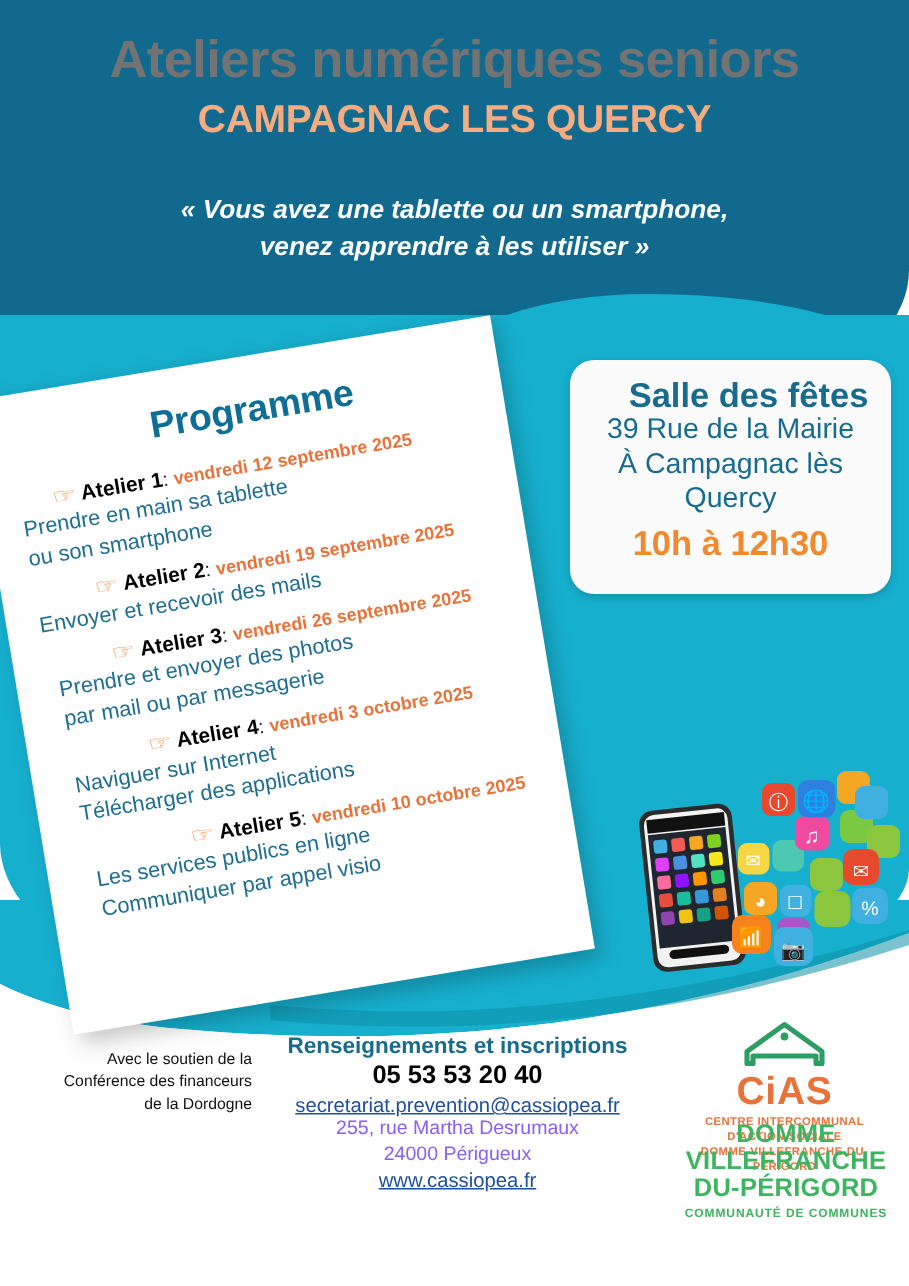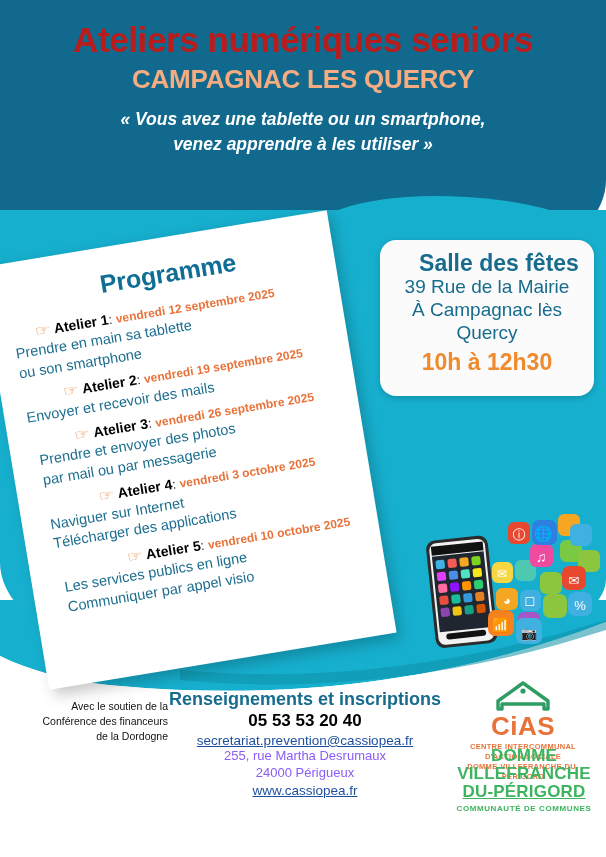--- a/index.html
+++ b/index.html
@@ -38,29 +38,29 @@
   }
   .bg-wave {
     position:absolute; left:0; top:600px; width:606px; height:110px;
     overflow:hidden;
   }
   .bg-wave svg { display:block; }
 
   
   .header { position:absolute; left:0; top:0; width:606px; text-align:center; z-index:6; }
   .title-main {
-    font-size:35px; font-weight:bold; color:#b91c1c;
+    font-size:35px; font-weight:bold; color:#737373;
     letter-spacing:-0.4px; margin-top:22px; line-height:1.05;
   }
   .title-sub {
     font-size:26px; font-weight:bold; color:#F4AC80;
     letter-spacing:-0.2px; margin-top:5px;
   }
   .tagline {
-    margin-top:12px; font-size:17.5px; font-weight:bold; font-style:italic;
+    margin-top:32px; font-size:17.5px; font-weight:bold; font-style:italic;
     color:#ffffff; line-height:1.45;
   }
 
   
   .prog-shadow{
     position:absolute; left:18px; top:240px; width:350px; height:430px;
     background:rgba(0,0,0,0.22);
     transform:rotate(-9.4deg);
     filter:blur(7px);
     z-index:4;
@@ -129,32 +129,32 @@
   .support {
     position:absolute; left:8px; top:22px; width:160px; text-align:right;
     font-size:10.5px; color:#111; line-height:1.45;
   }
   .cassiopea { position:absolute; left:4px; top:82px; width:176px; text-align:center; }
   .cassio-word { font-size:31px; font-weight:bold; color:#1D4F9E; letter-spacing:-1.2px; }
   .cassio-sub { font-size:10.5px; font-weight:bold; color:#1F8A96; letter-spacing:1.1px; margin-top:5px; }
   .cassio-burst { position:absolute; left:140px; top:-12px; }
 
   .contact { position:absolute; left:165px; top:12px; width:280px; text-align:center; }
-  .contact-title { font-size:18px; font-weight:bold; color:#176C8E; }
+  .contact-title { font-size:15px; font-weight:bold; color:#176C8E; }
   .contact-phone { font-size:17px; font-weight:bold; color:#000; margin-top:1px; }
   .contact-mail { font-size:13.5px; color:#1D4F9E; text-decoration:underline; margin-top:2px; display:block; }
   .contact-addr { font-size:13px; color:#8b5cf6; line-height:1.3; }
   .contact-web { font-size:13.5px; color:#1D4F9E; text-decoration:underline; display:block; margin-top:1px; }
 
   .logo-cias { position:absolute; left:448px; top:2px; width:150px; text-align:center; }
   .cias-word { font-size:26px; font-weight:bold; color:#E8733A; letter-spacing:0.5px; margin-top:-4px; }
   .cias-l1 { font-size:7.5px; font-weight:bold; color:#E8733A; letter-spacing:0.3px; line-height:1.35; }
   .logo-domme { position:absolute; left:448px; top:70px; width:152px; text-align:center; }
   .domme-l { font-size:17px; font-weight:bold; color:#3DB45F; letter-spacing:0.2px; line-height:1.05; }
-  .domme-l3 { text-decoration:underline; }
+  .domme-l3 { }
   .domme-sub { font-size:8px; font-weight:bold; color:#3DB45F; letter-spacing:0.6px; margin-top:3px; }
 </style>
 </head>
 <body>
 
 <div id="poster">
 
   <div class="bg-dark"></div>
   <div class="bg-dark-notch"></div>
   <div class="bg-cyan-top"></div>

